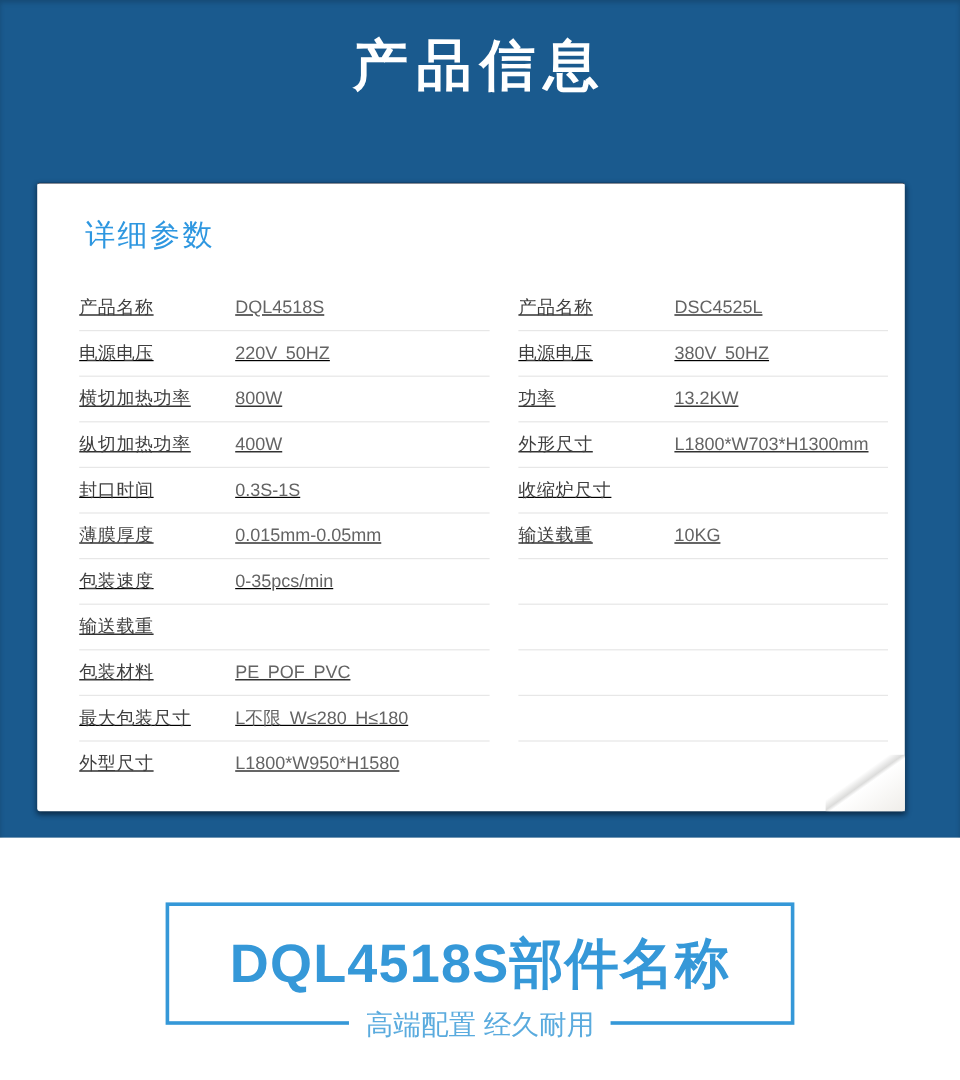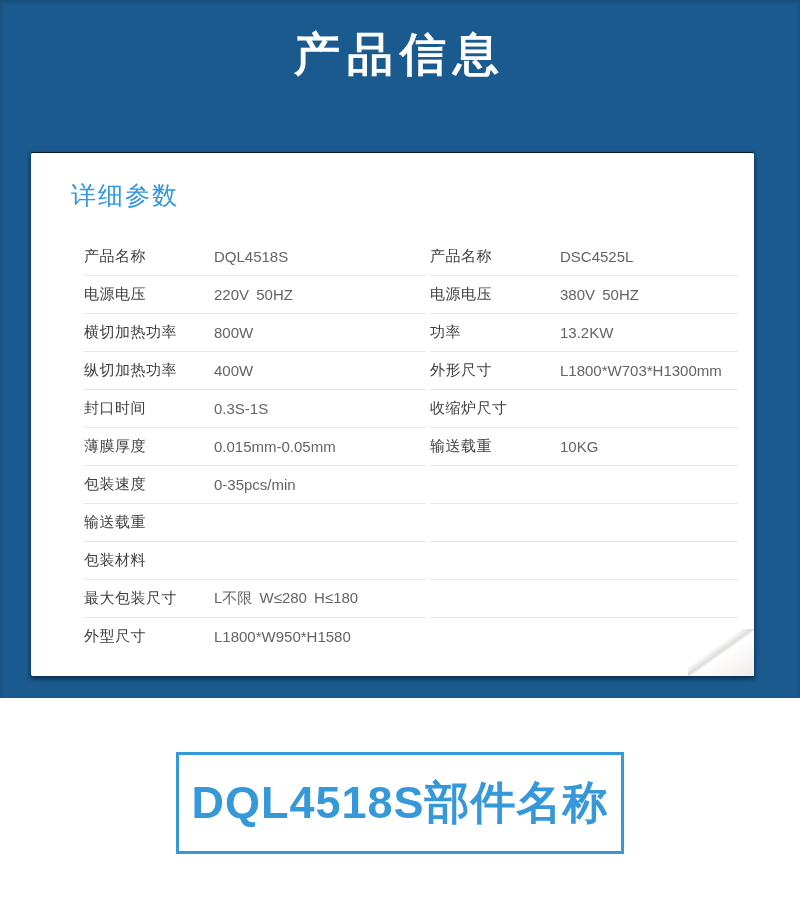--- a/index.html
+++ b/index.html
@@ -59,24 +59,25 @@
     left: 40px;
     top: 26px;
     margin: 0;
     font-size: 25px;
     font-weight: 400;
     letter-spacing: 2px;
     color: var(--accent);
   }
   .spec-tables {
     position: absolute;
-    left: 53px;
+    left: 35px;
     top: 85px;
     display: flex;
-    gap: 4px;
+    gap: 24px;
+    text-decoration: underline;
   }
   .spec-table { display: block; }
   .spec-table.left  { width: 342px; }
   .spec-table.right { width: 308px; }
   .spec-row {
     height: 37px;
     display: grid;
     grid-template-columns: 130px 1fr;
     align-items: center;
     border-bottom: 1px solid var(--sep-color);
@@ -110,21 +111,21 @@
 
   
   .parts-section {
     width: 800px;
     height: 202px;
     background: #ffffff;
   }
   .parts-title-box {
     position: relative;
     box-sizing: border-box;
-    width: 448px;
+    width: 524px;
     height: 102px;
     margin: 54px auto 0;
     border: 3px solid var(--parts-accent);
   }
   .parts-title {
     height: 96px;
     line-height: 96px;
     text-align: center;
     font-size: 45px;
     font-weight: 800;
@@ -182,20 +183,21 @@
           </div>
           <div class="spec-row">
             <span class="spec-label">包装速度</span>
             <span class="spec-value">0-35pcs/min</span>
           </div>
           <div class="spec-row">
             <span class="spec-label">输送载重</span>
           </div>
           <div class="spec-row">
             <span class="spec-label">包装材料</span>
+            <span class="spec-value">PE POF PVC</span>
           </div>
           <div class="spec-row">
             <span class="spec-label">最大包装尺寸</span>
             <span class="spec-value">L不限 W≤280 H≤180</span>
           </div>
           <div class="spec-row">
             <span class="spec-label">外型尺寸</span>
             <span class="spec-value">L1800*W950*H1580</span>
           </div>
         </div>
@@ -242,14 +244,15 @@
         </div>
     </div>
 
     <div class="page-curl"></div>
   </div>
 </div>
 
 <div class="parts-section">
   <div class="parts-title-box">
     <div class="parts-title">DQL4518S部件名称</div>
+    <div class="parts-subtitle">高端配置 经久耐用</div>
   </div>
 </div>
 
 </body></html>

